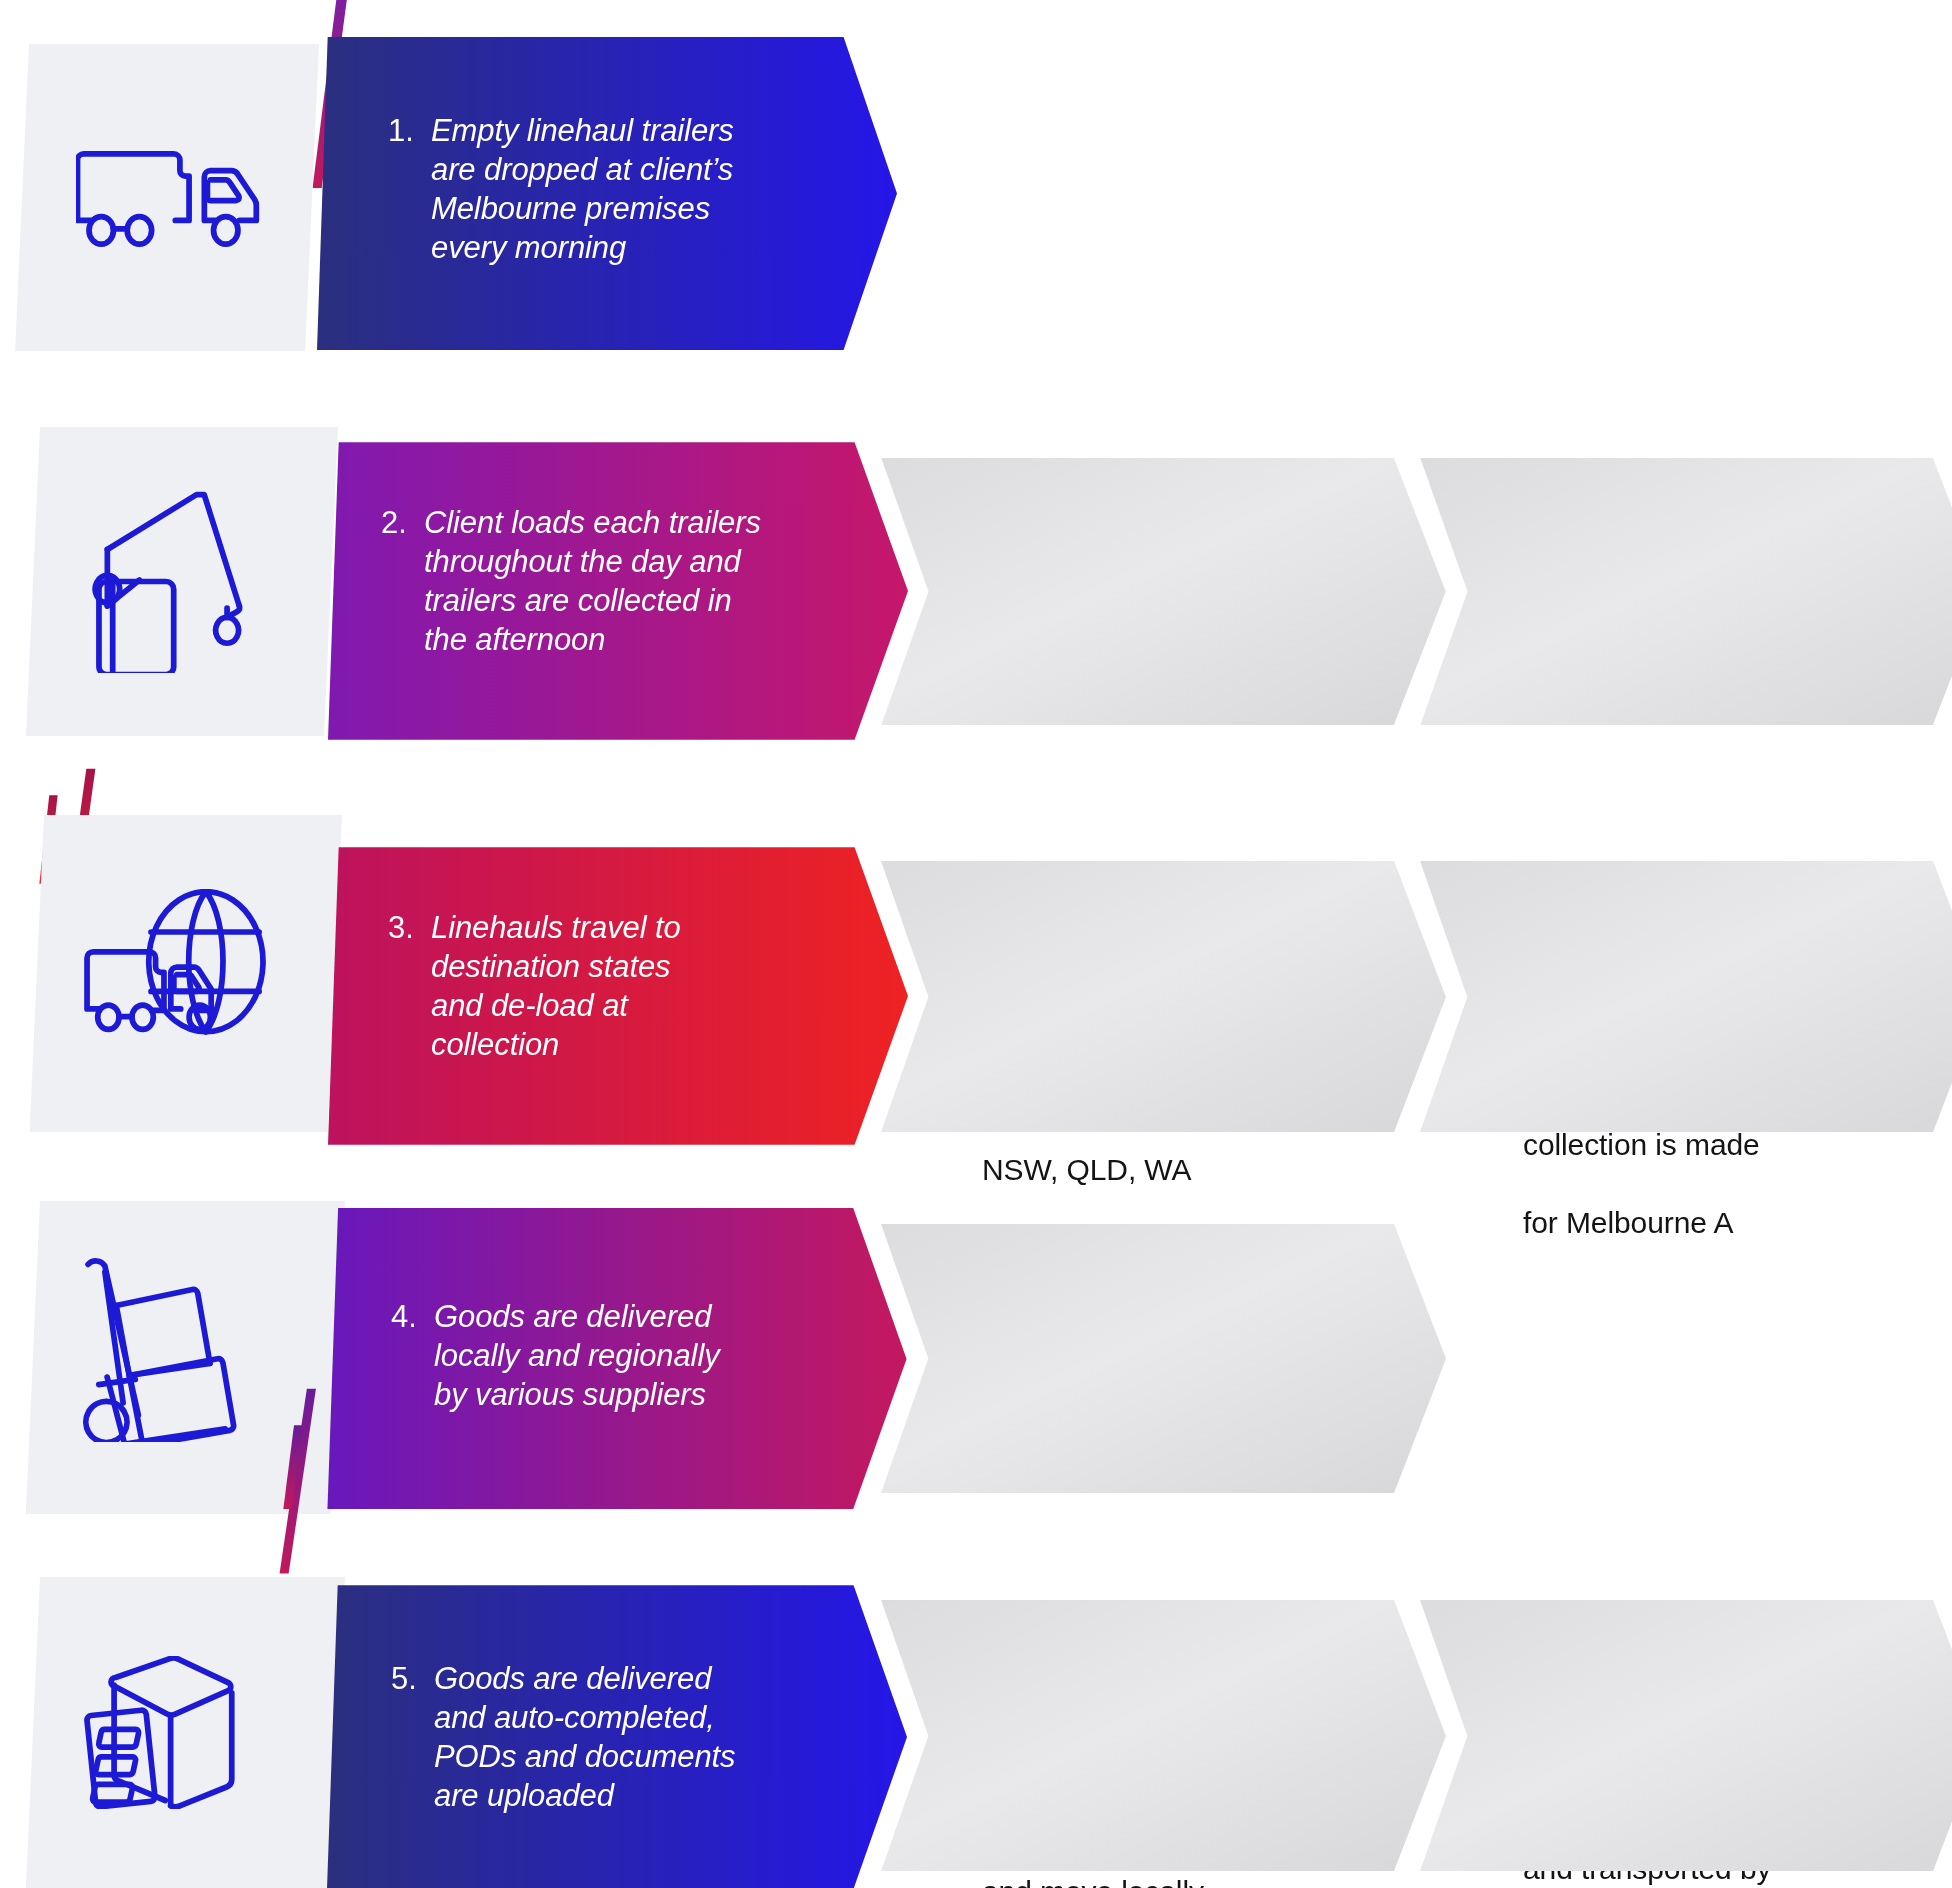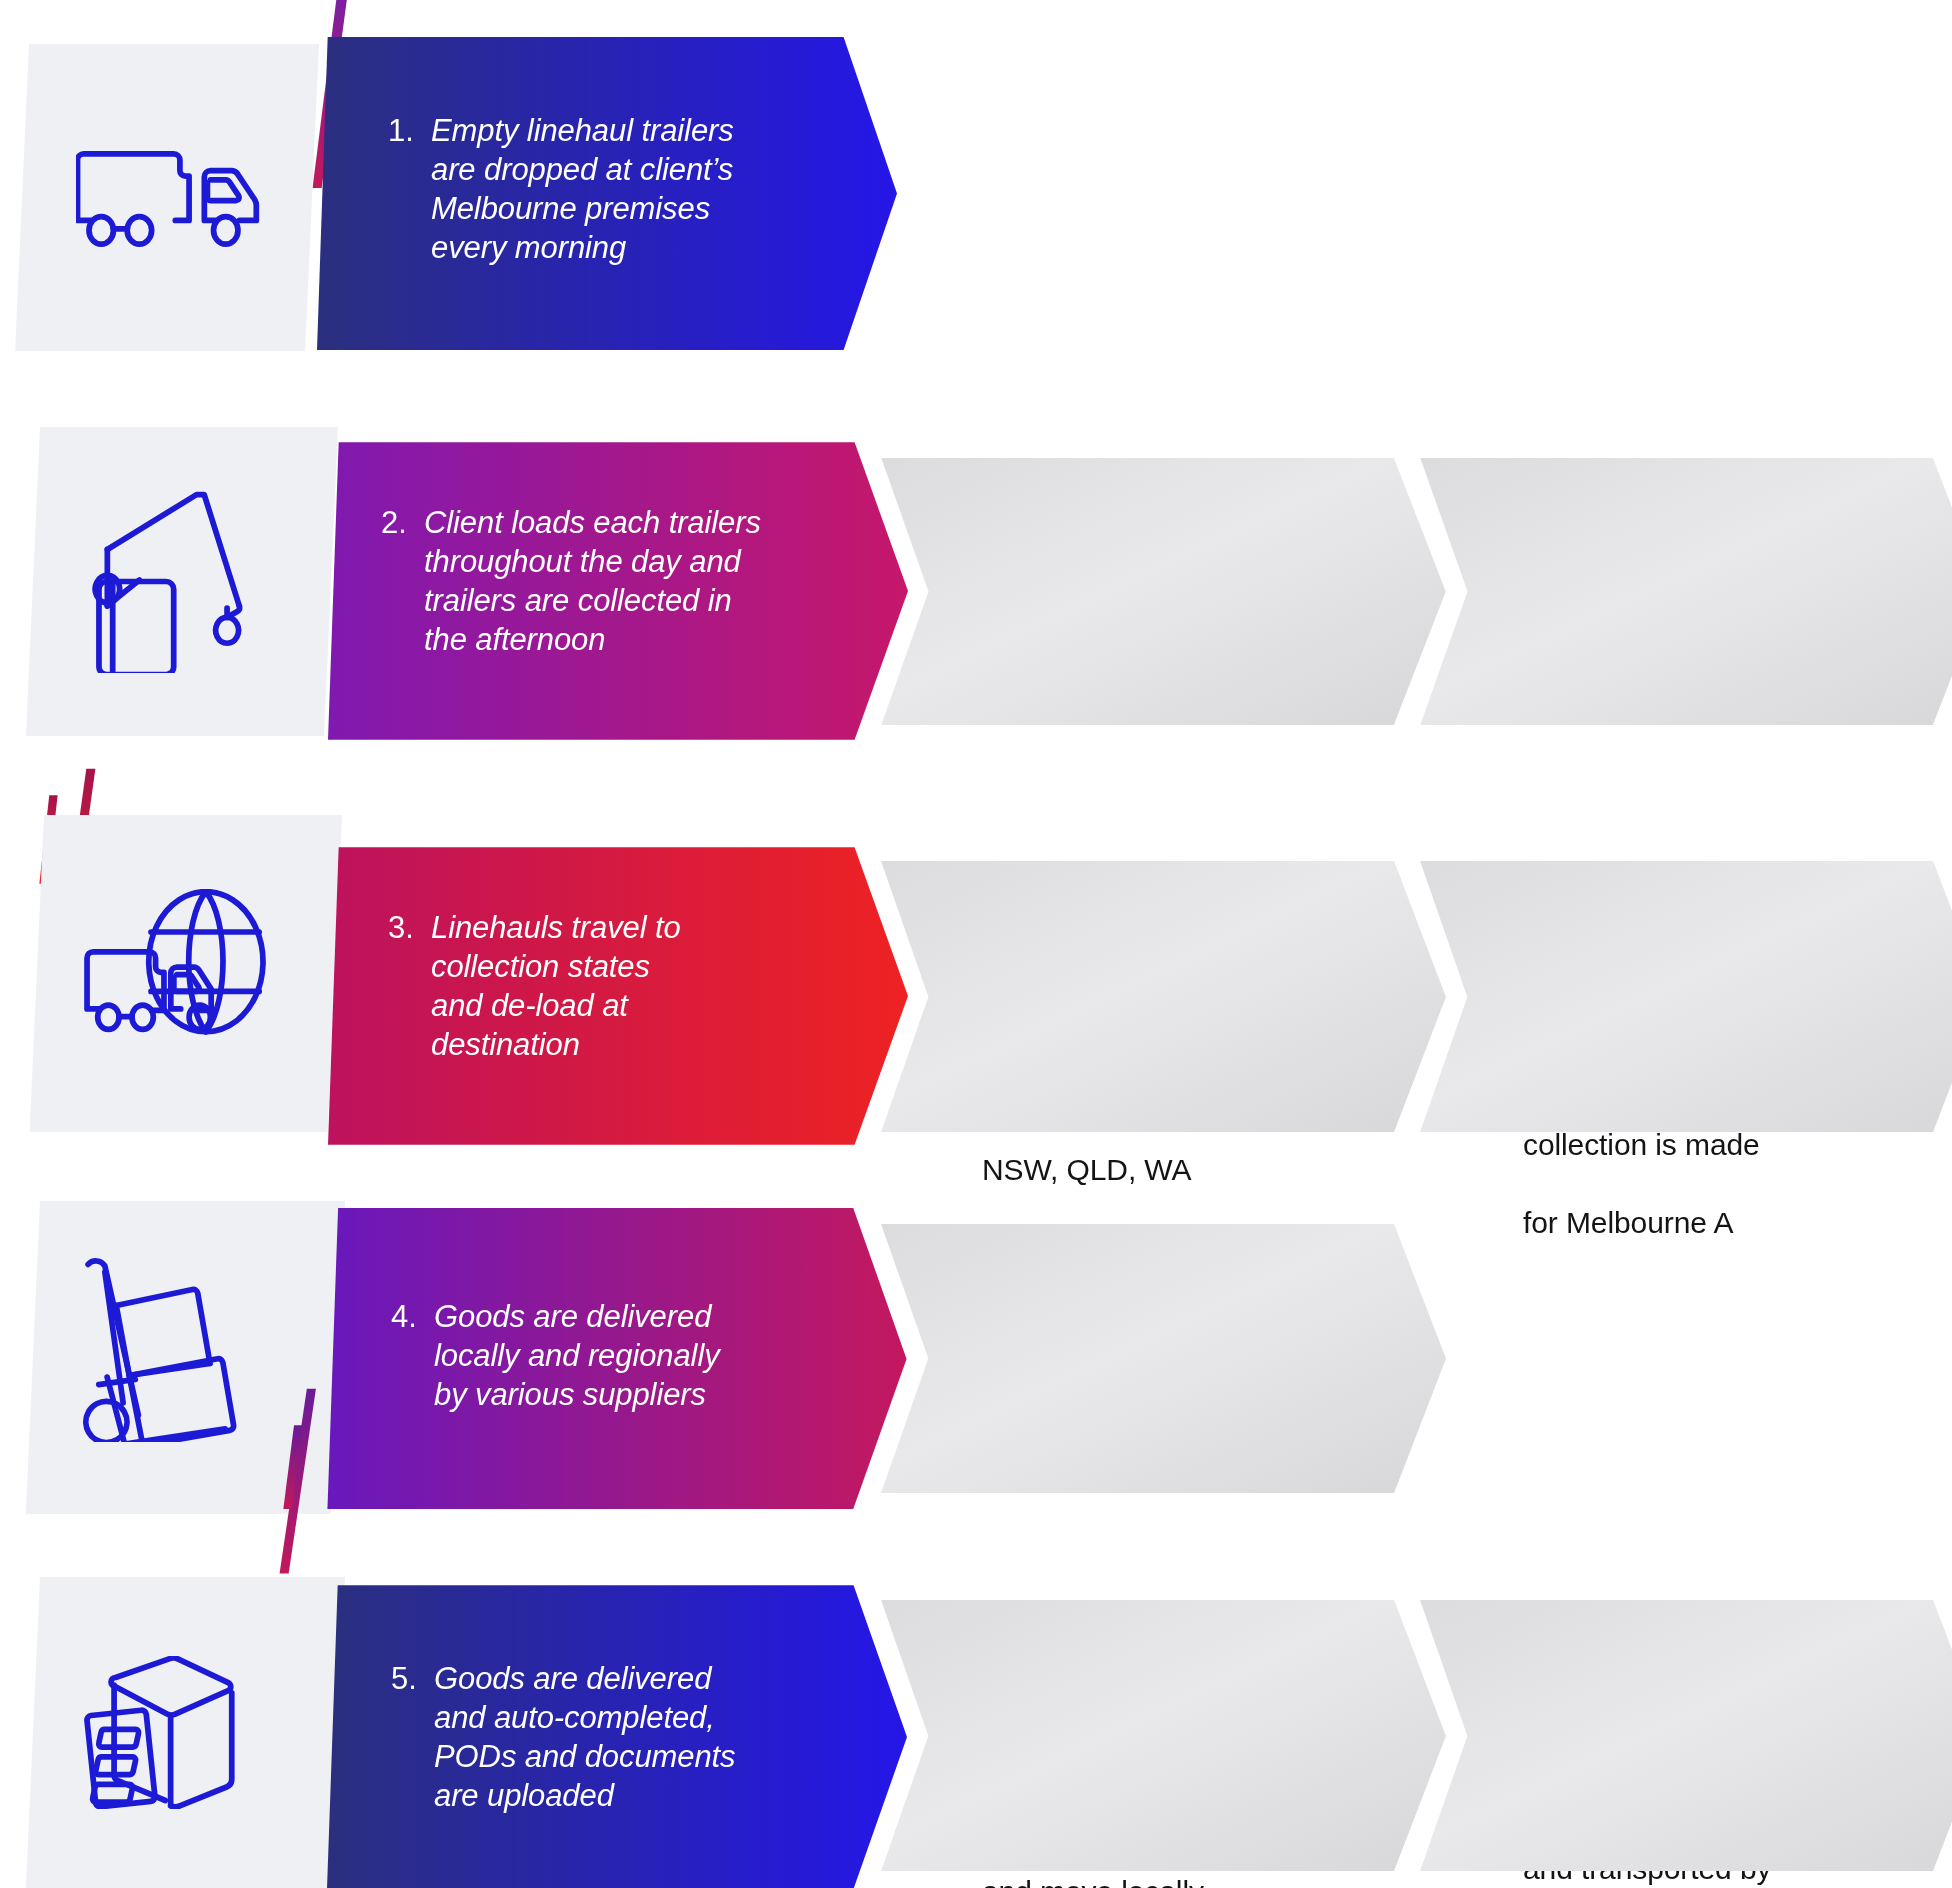--- a/index.html
+++ b/index.html
@@ -224,23 +224,23 @@
     </svg>
 
     <svg class="step-arrow" style="left:328px;top:84px;" width="580" height="298" viewBox="0 0 760 390">
       <path d="M14 0 L690 0 L760 195 L690 390 L0 390 Z" fill="url(#g3)"></path>
     </svg>
 
     <div class="step-text" style="left:388px;top:145px;width:458px;">
       <span class="step-num">3.</span>
       <span class="step-body">
         <span>Linehauls travel to</span><br>
-        <span>collection states</span><br>
+        <span>destination states</span><br>
         <span>and de-load at</span><br>
-        <span>destination</span>
+        <span>collection</span>
       </span>
     </div>
 
     <svg class="note-arrow" style="left:881px;top:98px;" width="565" height="271" viewBox="0 0 740 355">
       <path d="M0 0 L672 0 L740 178 L672 355 L0 355 L62 178 Z" fill="url(#gnote)"></path>
     </svg>
     <div class="note-text" style="left:982px;top:914px;width:359px;">
       <span>Capital Logistics local</span><br>
       <span>vehicles intercept</span><br>
       <span>and move locally</span>

